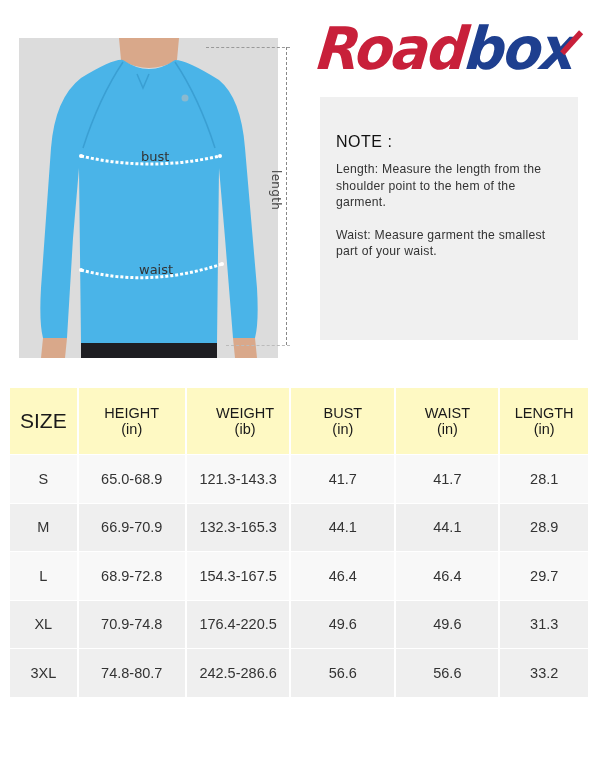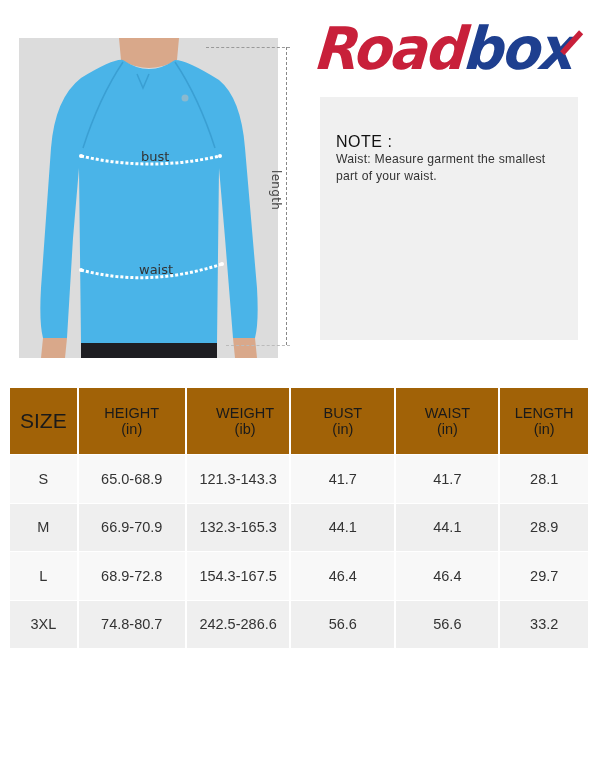--- a/index.html
+++ b/index.html
@@ -48,38 +48,38 @@
   .logo .slash {
     position: absolute; left: 250px; top: 14px; width: 6px; height: 26px;
     background: #c8203a; transform: rotate(40deg);
   }
 
   
   .note {
     position: absolute; left: 320px; top: 97px; width: 258px; height: 243px;
     background: #f0f0f0; padding: 36px 14px 0 16px;
   }
-  .note-title { font-size: 16px; color: #111; letter-spacing: 0.5px; }
+  .note-title { font-size: 16px; color: #111; margin-bottom: 10px; letter-spacing: 0.5px; }
   .note p {
     font-size: 12.2px; line-height: 16.6px; color: #333; margin-bottom: 16px;
     letter-spacing: 0.25px;
   }
 
   
   .size-table {
     position: absolute; left: 10px; top: 388px; width: 578px;
     border-collapse: separate; border-spacing: 0;
   }
   .size-table th, .size-table td {
     text-align: center; vertical-align: middle; border-right: 2px solid #ffffff;
     border-bottom: 1px solid #ffffff;
   }
   .size-table th:last-child, .size-table td:last-child { border-right: none; }
   .size-table th {
-    background: #a16207; height: 67px; font-weight: normal; color: #1a1a1a;
+    background: #fef9c3; height: 67px; font-weight: normal; color: #1a1a1a;
     font-size: 14.5px; line-height: 16px;
   }
   .size-table th.size-col { font-size: 21px; }
   .size-table th .unit { display: block; }
   .size-table td { height: 48.5px; font-size: 14.5px; color: #333; }
   .size-table tr.odd td { background: #f8f8f8; }
   .size-table tr.even td { background: #efefef; }
   .c0 { width: 69px; } .c1 { width: 109px; } .c2 { width: 105px; padding-left: 14px; }
   .c3 { width: 106px; } .c4 { width: 105px; } .c5 { width: 88px; }
 </style>
@@ -125,20 +125,21 @@
 <div class="length-bottom"></div>
 <span class="length-label">length</span>
 
 <div class="logo">
   <span class="road">Road</span><span class="box">box</span>
   <span class="slash"></span>
 </div>
 
 <div class="note">
   <div class="note-title">NOTE :</div>
+  <p>Length: Measure the length from the shoulder point to the hem of the garment.</p>
   <p>Waist: Measure garment the smallest part of your waist.</p>
 </div>
 
 <table class="size-table">
   <thead>
     <tr>
       <th class="c0 size-col"><span>SIZE</span></th>
       <th class="c1">
           <span class="unit">HEIGHT</span>
           <span class="unit">(in)</span>
@@ -180,20 +181,28 @@
     </tr>
     <tr class="odd">
       <td>L</td>
       <td>68.9-72.8</td>
       <td>154.3-167.5</td>
       <td>46.4</td>
       <td>46.4</td>
       <td>29.7</td>
     </tr>
     <tr class="even">
+      <td>XL</td>
+      <td>70.9-74.8</td>
+      <td>176.4-220.5</td>
+      <td>49.6</td>
+      <td>49.6</td>
+      <td>31.3</td>
+    </tr>
+    <tr class="even">
       <td>3XL</td>
       <td>74.8-80.7</td>
       <td>242.5-286.6</td>
       <td>56.6</td>
       <td>56.6</td>
       <td>33.2</td>
     </tr>
   </tbody>
 </table>
 

